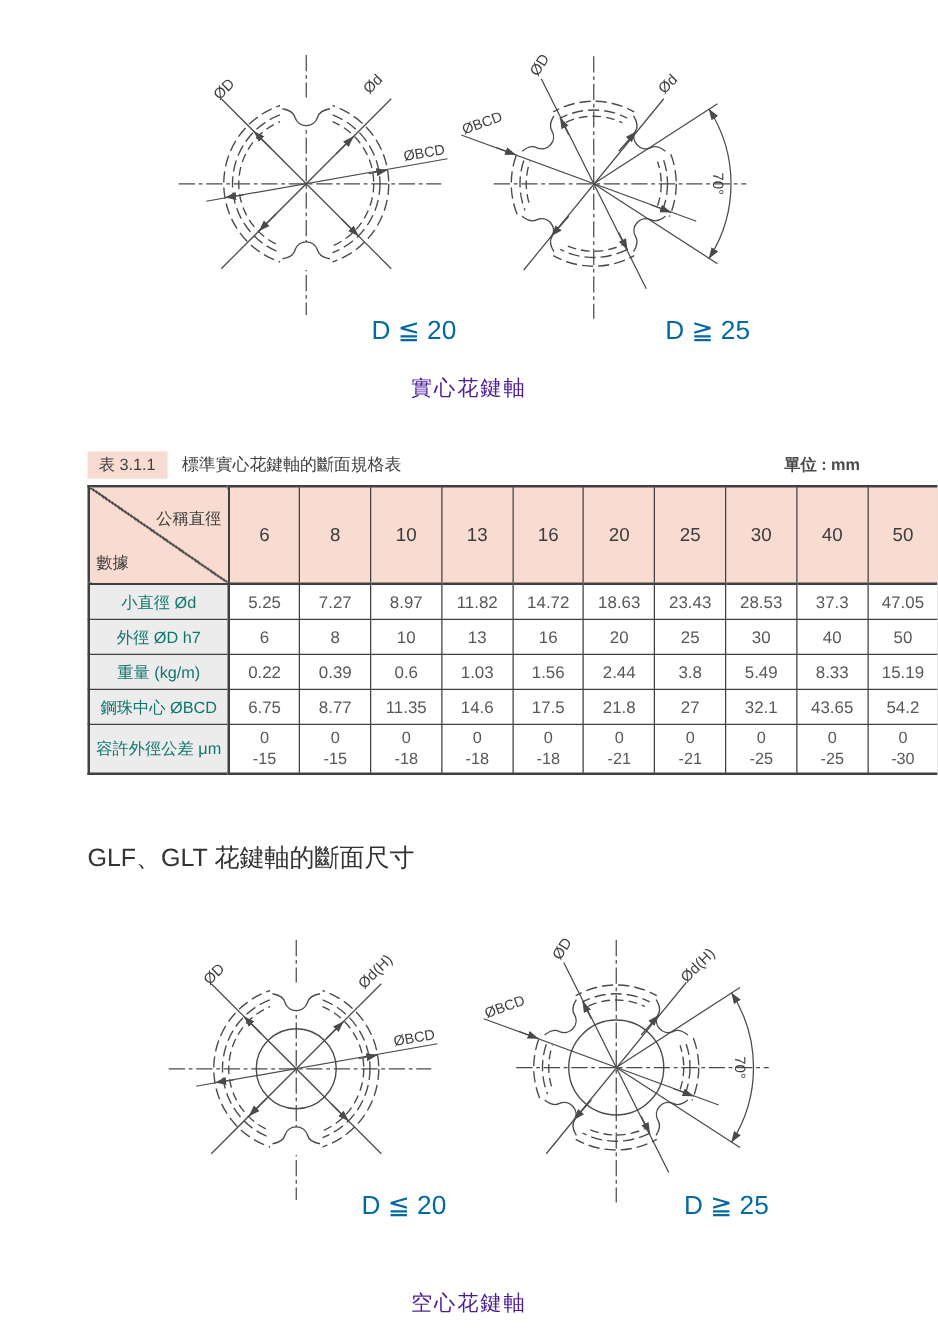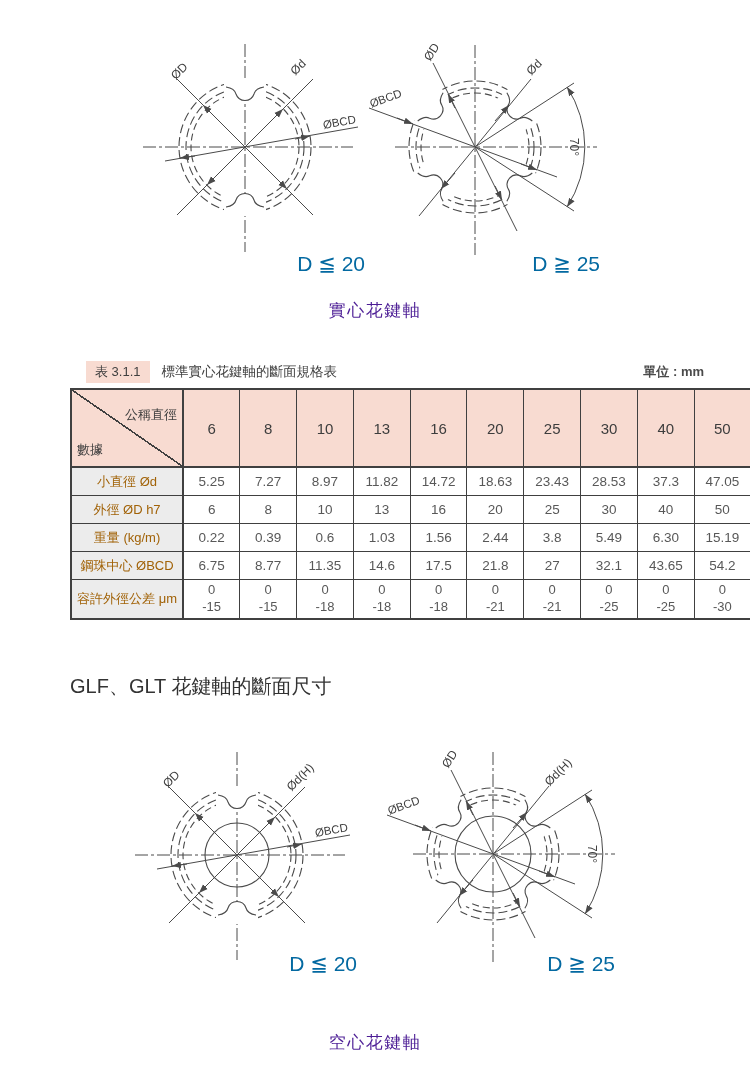--- a/index.html
+++ b/index.html
@@ -9,37 +9,37 @@
   .cl{stroke:#4a4a4a;stroke-width:1;stroke-dasharray:13 3 3 3;fill:none;}
   .dc{stroke:#4a4a4a;stroke-width:1.1;fill:none;stroke-dasharray:9 4;}
   .dc2{stroke:#4a4a4a;stroke-width:1.1;fill:none;stroke-dasharray:7 4;}
   .sc{stroke:#4a4a4a;stroke-width:1.1;fill:none;}
   .dim{stroke:#4a4a4a;stroke-width:1;fill:none;}
   .stub{stroke:#4a4a4a;stroke-width:1;fill:none;}
   .svgtxt{font-family:"Liberation Sans",sans-serif;font-size:12px;fill:#3d3d3d;text-anchor:middle;}
   .svgtxt.small{font-size:11.5px;}
   .dlabel{position:absolute;text-align:right;font-size:21px;color:#0369a1;}
   .caption{position:absolute;left:0;width:750px;text-align:center;font-size:17px;color:#4c1d95;letter-spacing:1.5px;}
-  .table-caption{position:absolute;display:flex;align-items:center;font-size:13px;color:#3f3f3f;margin-left:16px;}
+  .table-caption{position:absolute;display:flex;align-items:center;font-size:13px;color:#3f3f3f;}
   .badge{background:#f8dbd1;padding:2px 9px;}
   .ttitle{margin-left:12px;font-size:13.5px;}
   .unit{margin-left:auto;font-size:13px;color:#4a4a4a;font-weight:bold;}
   table.spec{position:absolute;border-collapse:collapse;table-layout:fixed;background:#fff;
              border:2px solid #404040;}
   .spec td{border:1px solid #404040;text-align:center;vertical-align:middle;padding:0;}
   .spec thead td{background:#f8dbd1;font-size:15px;color:#3d3d3d;height:76px;border-bottom-width:2px;}
   .spec td.corner{position:relative;border-right-width:2px;
       background-color:#f8dbd1;
       background-image:linear-gradient(to top right,
         transparent calc(50% - 0.8px), #404040 calc(50% - 0.8px),
         #404040 calc(50% + 0.8px), transparent calc(50% + 0.8px));}
   .corner-top{position:absolute;top:16px;right:5px;font-size:13px;}
   .corner-bottom{position:absolute;bottom:7px;left:5px;font-size:13px;font-family:Liberation Serif, serif;}
   .spec tbody td{font-size:13.5px;color:#585858;height:27px;}
-  .spec tbody td.rowlabel{background:#ececec;font-size:13px;color:#a16207;border-right-width:2px;}
+  .spec tbody td.rowlabel{background:#ececec;font-size:13px;color:#0f766e;border-right-width:2px;}
   .spec tbody tr:last-child td{height:38px;font-size:13px;line-height:1.3;}
   .heading{position:absolute;font-size:20px;color:#333;}
 </style>
 </head>
 <body>
 
 <div class="page">
 
   <svg width="0" height="0" style="position:absolute" aria-hidden="true">
     <defs>
@@ -180,21 +180,21 @@
         <tr>
           <td class="rowlabel">重量 (kg/m)</td>
           <td class="val">0.22</td>
           <td class="val">0.39</td>
           <td class="val">0.6</td>
           <td class="val">1.03</td>
           <td class="val">1.56</td>
           <td class="val">2.44</td>
           <td class="val">3.8</td>
           <td class="val">5.49</td>
-          <td class="val">6.30</td>
+          <td class="val">8.33</td>
           <td class="val">15.19</td>
         </tr>
         <tr>
           <td class="rowlabel">鋼珠中心 ØBCD</td>
           <td class="val">6.75</td>
           <td class="val">8.77</td>
           <td class="val">11.35</td>
           <td class="val">14.6</td>
           <td class="val">17.5</td>
           <td class="val">21.8</td>

